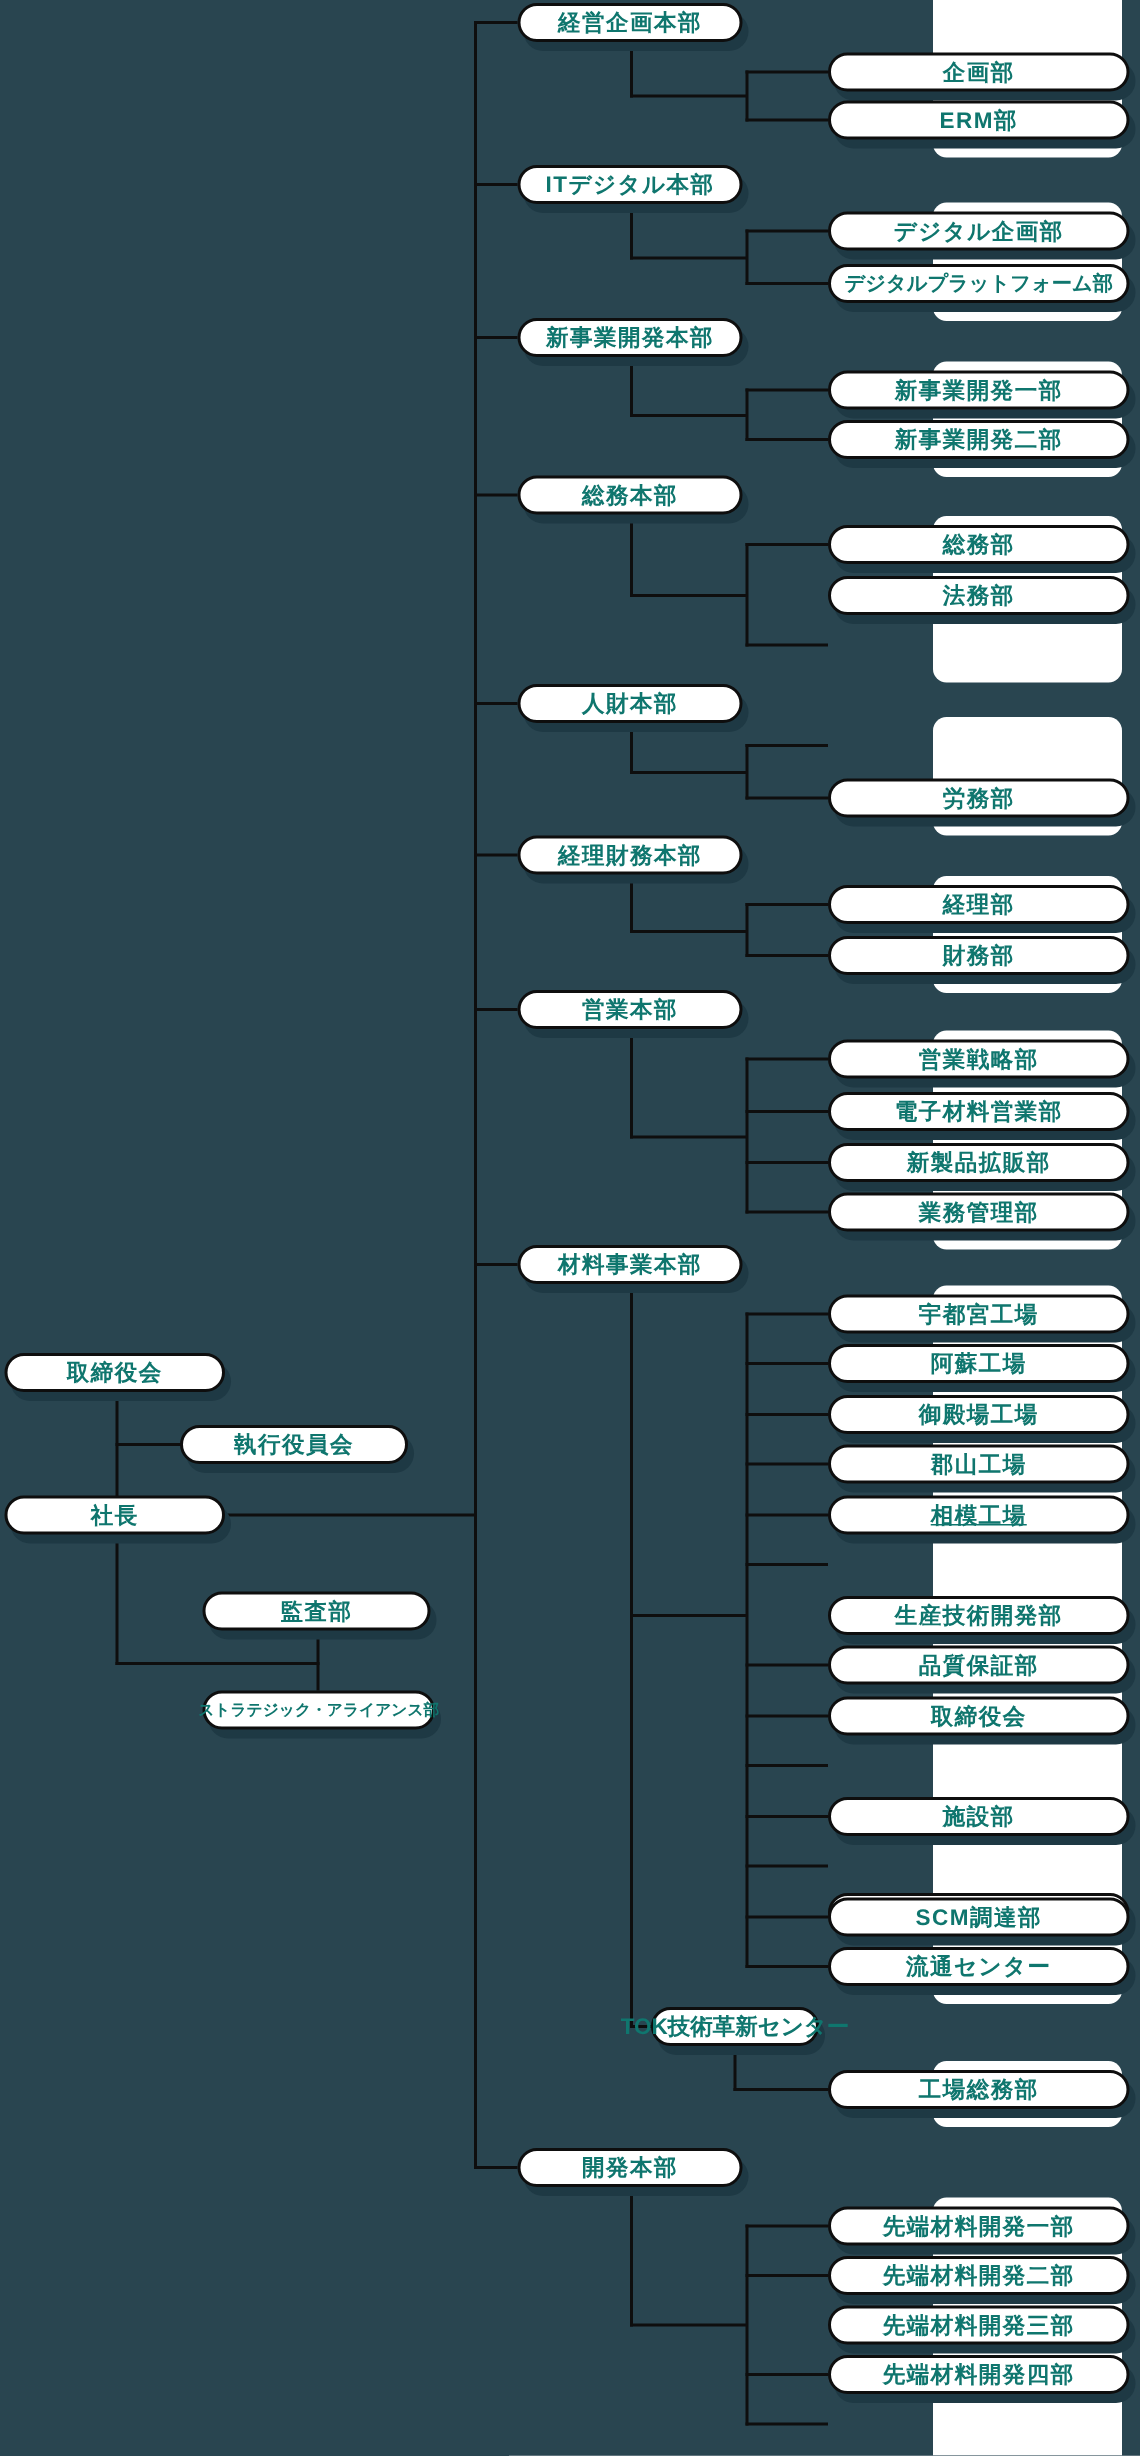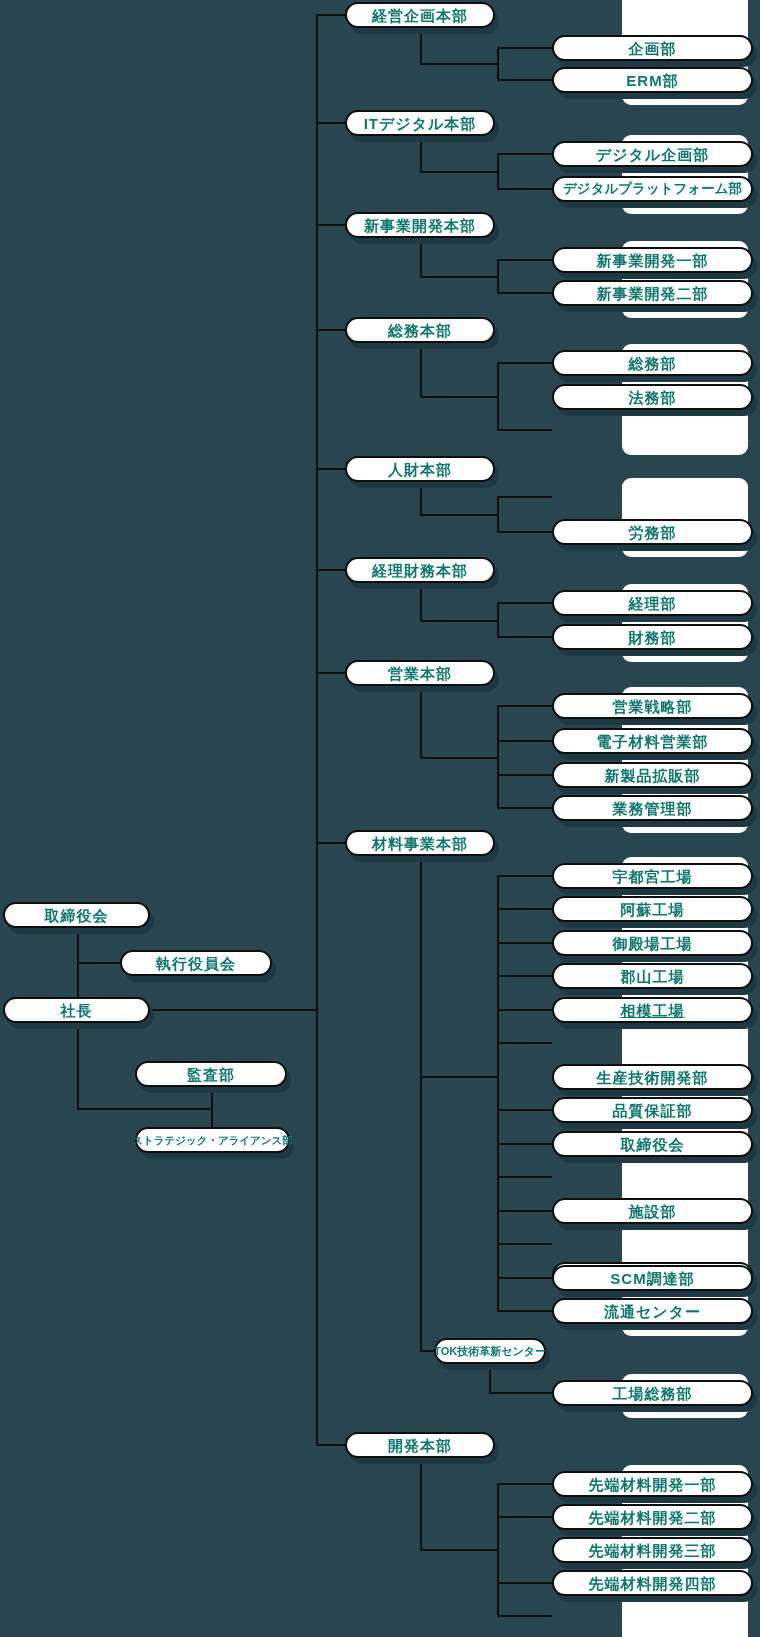--- a/index.html
+++ b/index.html
@@ -5,21 +5,21 @@
   html,body{margin:0;padding:0;}
   body{font-family:"Liberation Sans","DejaVu Sans",sans-serif;}
   #stage{position:relative;width:760px;height:1637px;background:#294550;overflow:hidden;}
   .panel{position:absolute;left:622px;width:126px;background:#ffffff;border-radius:9px;z-index:1;}
   .ln{position:absolute;background:#0e0e0e;z-index:2;}
   .b{position:absolute;height:26px;background:#ffffff;border:2px solid #0e0e0e;border-radius:14px;
      box-sizing:border-box;display:flex;align-items:center;justify-content:center;
      font-weight:bold;font-size:15px;color:#0f766e;line-height:1;white-space:nowrap;
      box-shadow:4px 6px 0 #1e3944;z-index:3;letter-spacing:1px;}
   .fs14{font-size:13.5px;letter-spacing:0;}
-  .fs11{font-size:11px;letter-spacing:0;}
+  .fs11{font-size:15px;letter-spacing:0;}
   .fs10{font-size:10.5px;letter-spacing:0;}
 </style>
 </head>
 <body>
 
 <div id="stage">
 
   <div class="panel" style="top:0;height:105px;border-radius:0 0 9px 9px;"></div>
   <div class="panel" style="top:135px;height:79px;"></div>
   <div class="panel" style="top:241px;height:77px;"></div>

